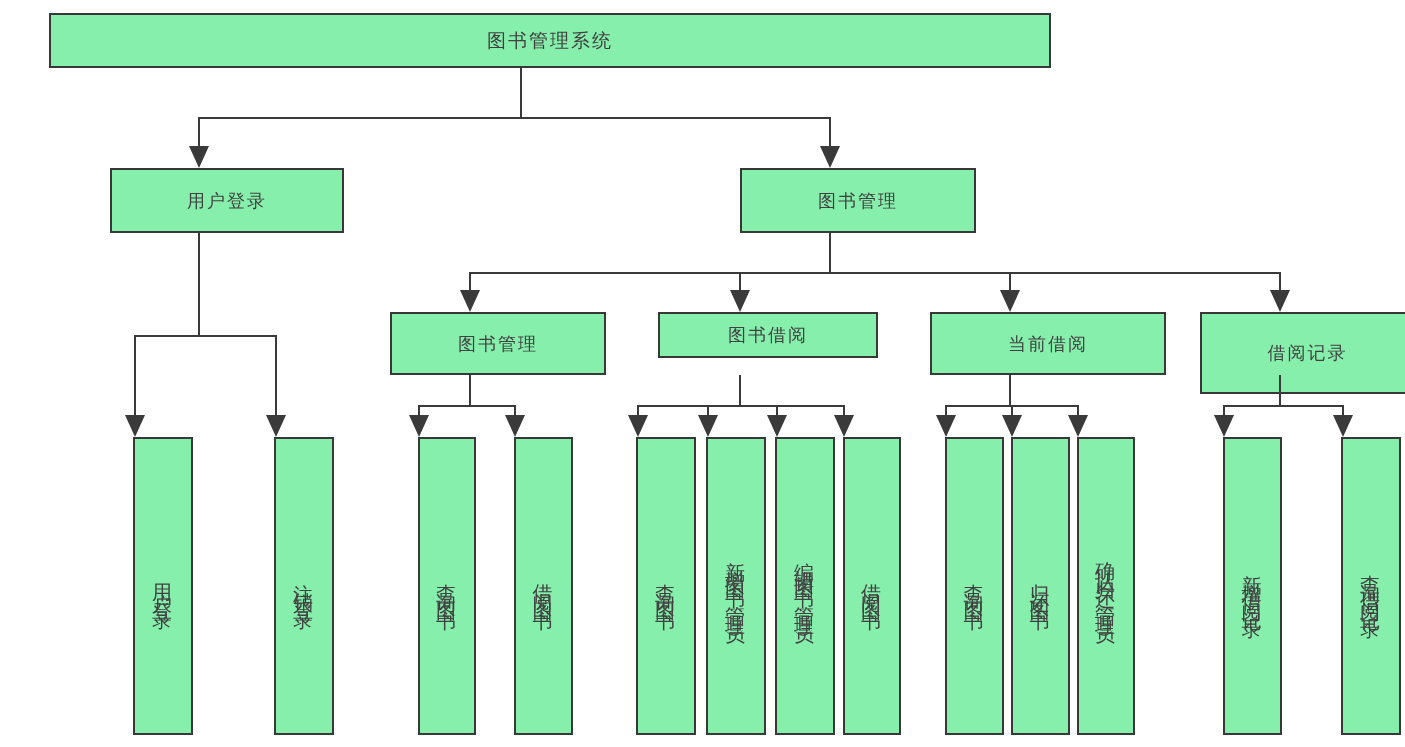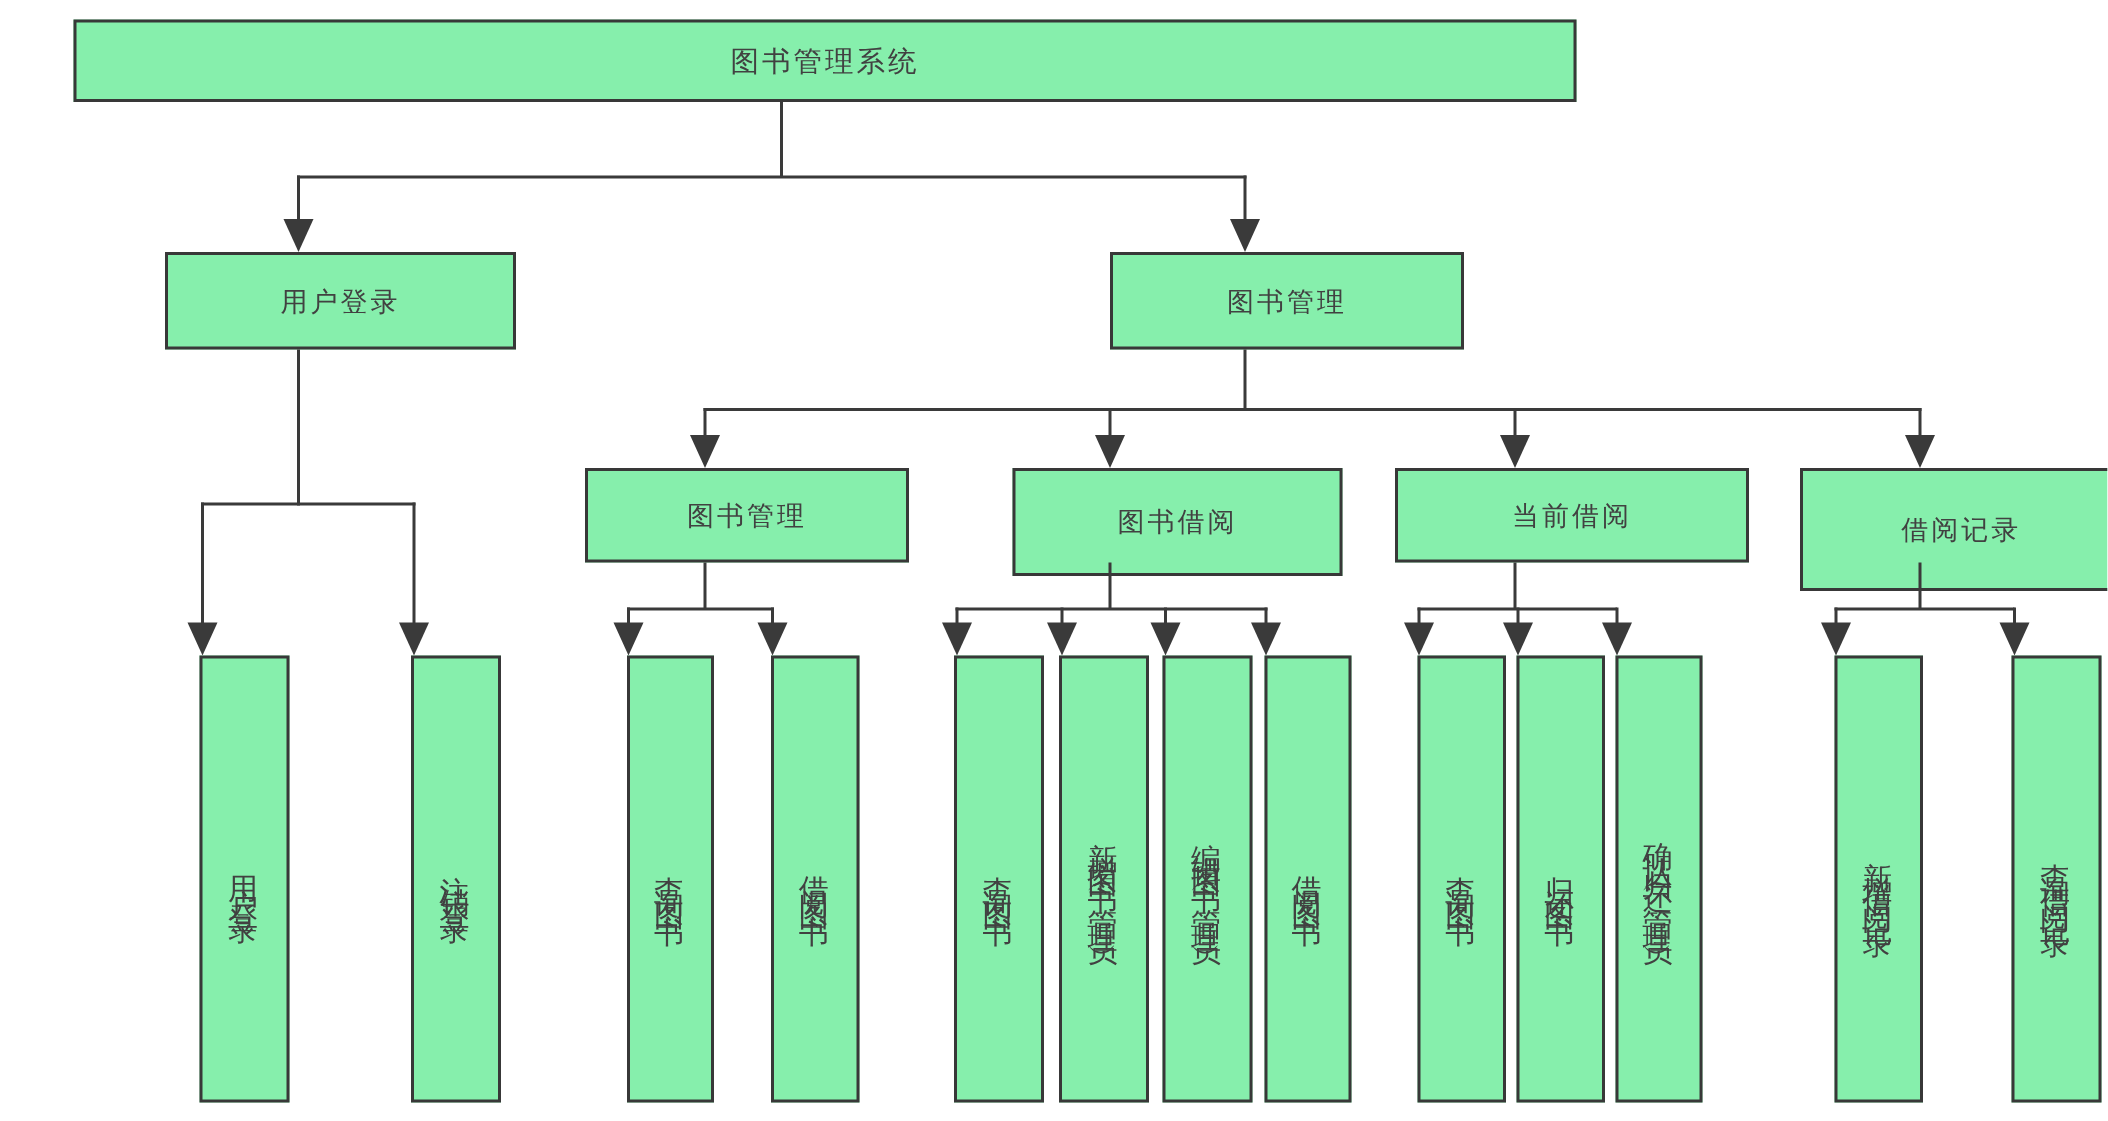--- a/index.html
+++ b/index.html
@@ -60,21 +60,21 @@
   <div class="vl" style="left:469px;top:272px;height:20px"></div>
   <div class="arr" style="left:460px;top:290px"></div>
   <div class="vl" style="left:739px;top:272px;height:20px"></div>
   <div class="arr" style="left:730px;top:290px"></div>
   <div class="vl" style="left:1009px;top:272px;height:20px"></div>
   <div class="arr" style="left:1000px;top:290px"></div>
   <div class="vl" style="left:1279px;top:272px;height:20px"></div>
   <div class="arr" style="left:1270px;top:290px"></div>
 
   <div class="box h" style="left:362px;top:312px;width:216px;height:63px">图书管理</div>
-  <div class="box h" style="left:647px;top:312px;width:220px;height:72px">图书借阅</div>
+  <div class="box h" style="left:630px;top:312px;width:220px;height:46px">图书借阅</div>
   <div class="box h" style="left:902px;top:312px;width:236px;height:63px">当前借阅</div>
   <div class="box h" style="left:1172px;top:312px;width:215px;height:82px">借阅记录</div>
 
   <div class="vl" style="left:469px;top:375px;height:31px"></div>
   <div class="hl" style="left:418px;top:405px;width:98px"></div>
   <div class="vl" style="left:418px;top:405px;height:12px"></div>
   <div class="arr" style="left:409px;top:415px"></div>
   <div class="vl" style="left:514px;top:405px;height:12px"></div>
   <div class="arr" style="left:505px;top:415px"></div>
 

